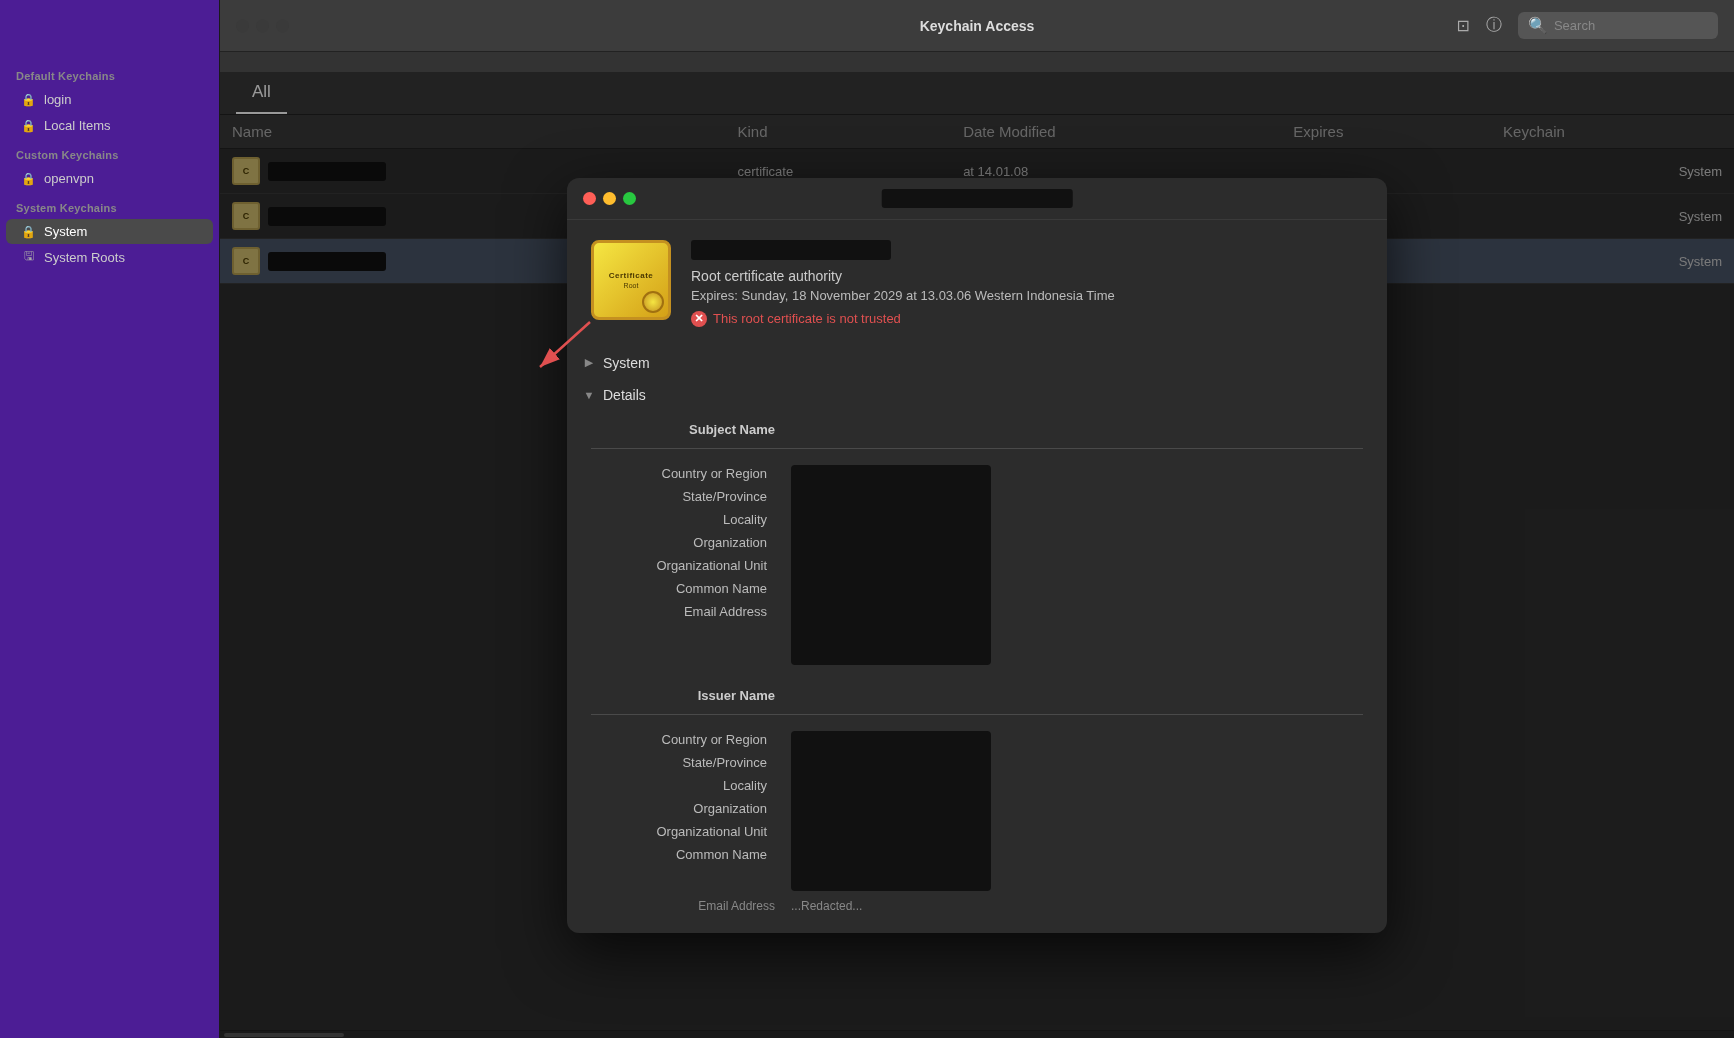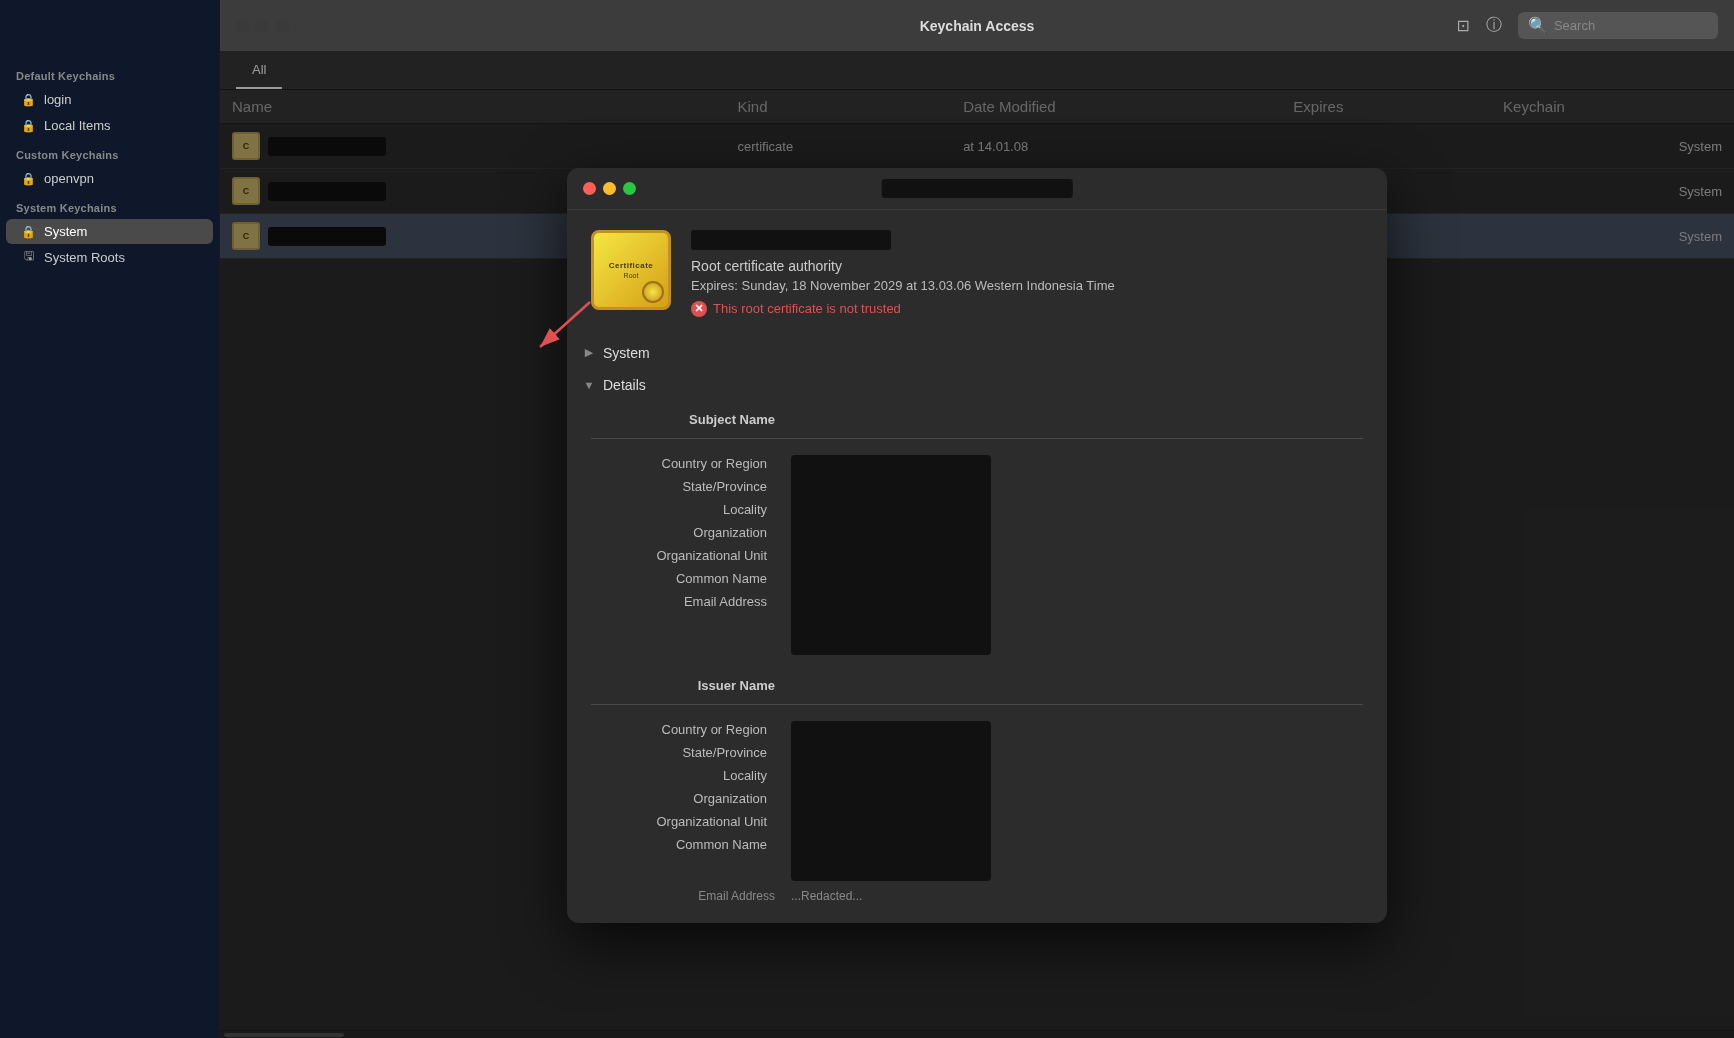--- a/index.html
+++ b/index.html
@@ -9,21 +9,21 @@
       background: #2b2b2b;
       font-family: -apple-system, BlinkMacSystemFont, 'Helvetica Neue', sans-serif;
       overflow: hidden;
       display: flex;
     }
 
     
     .sidebar {
       width: 220px;
       height: 100%;
-      background: #0f172a;
+      background: #4c1d95;
       border-right: 1px solid #1a1a1a;
       padding-top: 60px;
       flex-shrink: 0;
     }
     .sidebar-section-label {
       font-size: 11px;
       color: #888;
       font-weight: 600;
       padding: 10px 16px 4px;
       text-transform: none;
@@ -51,20 +51,21 @@
       color: #aaa;
     }
 
     
     .main {
       flex: 1;
       display: flex;
       flex-direction: column;
       background: #333;
       position: relative;
+      gap: 20px;
     }
 
     
     .titlebar {
       height: 52px;
       background: #3c3c3c;
       border-bottom: 1px solid #222;
       display: flex;
       align-items: center;
       padding: 0 16px;
@@ -132,21 +133,21 @@
 
     
     .tabs {
       display: flex;
       background: #3a3a3a;
       border-bottom: 1px solid #222;
       padding: 0 16px;
     }
     .tab {
       padding: 10px 16px;
-      font-size: 13px;
+      font-size: 17px;
       color: #aaa;
       cursor: pointer;
       border-bottom: 2px solid transparent;
     }
     .tab.active { color: #fff; border-bottom-color: #fff; }
 
     
     .table-area {
       flex: 1;
       overflow: auto;

